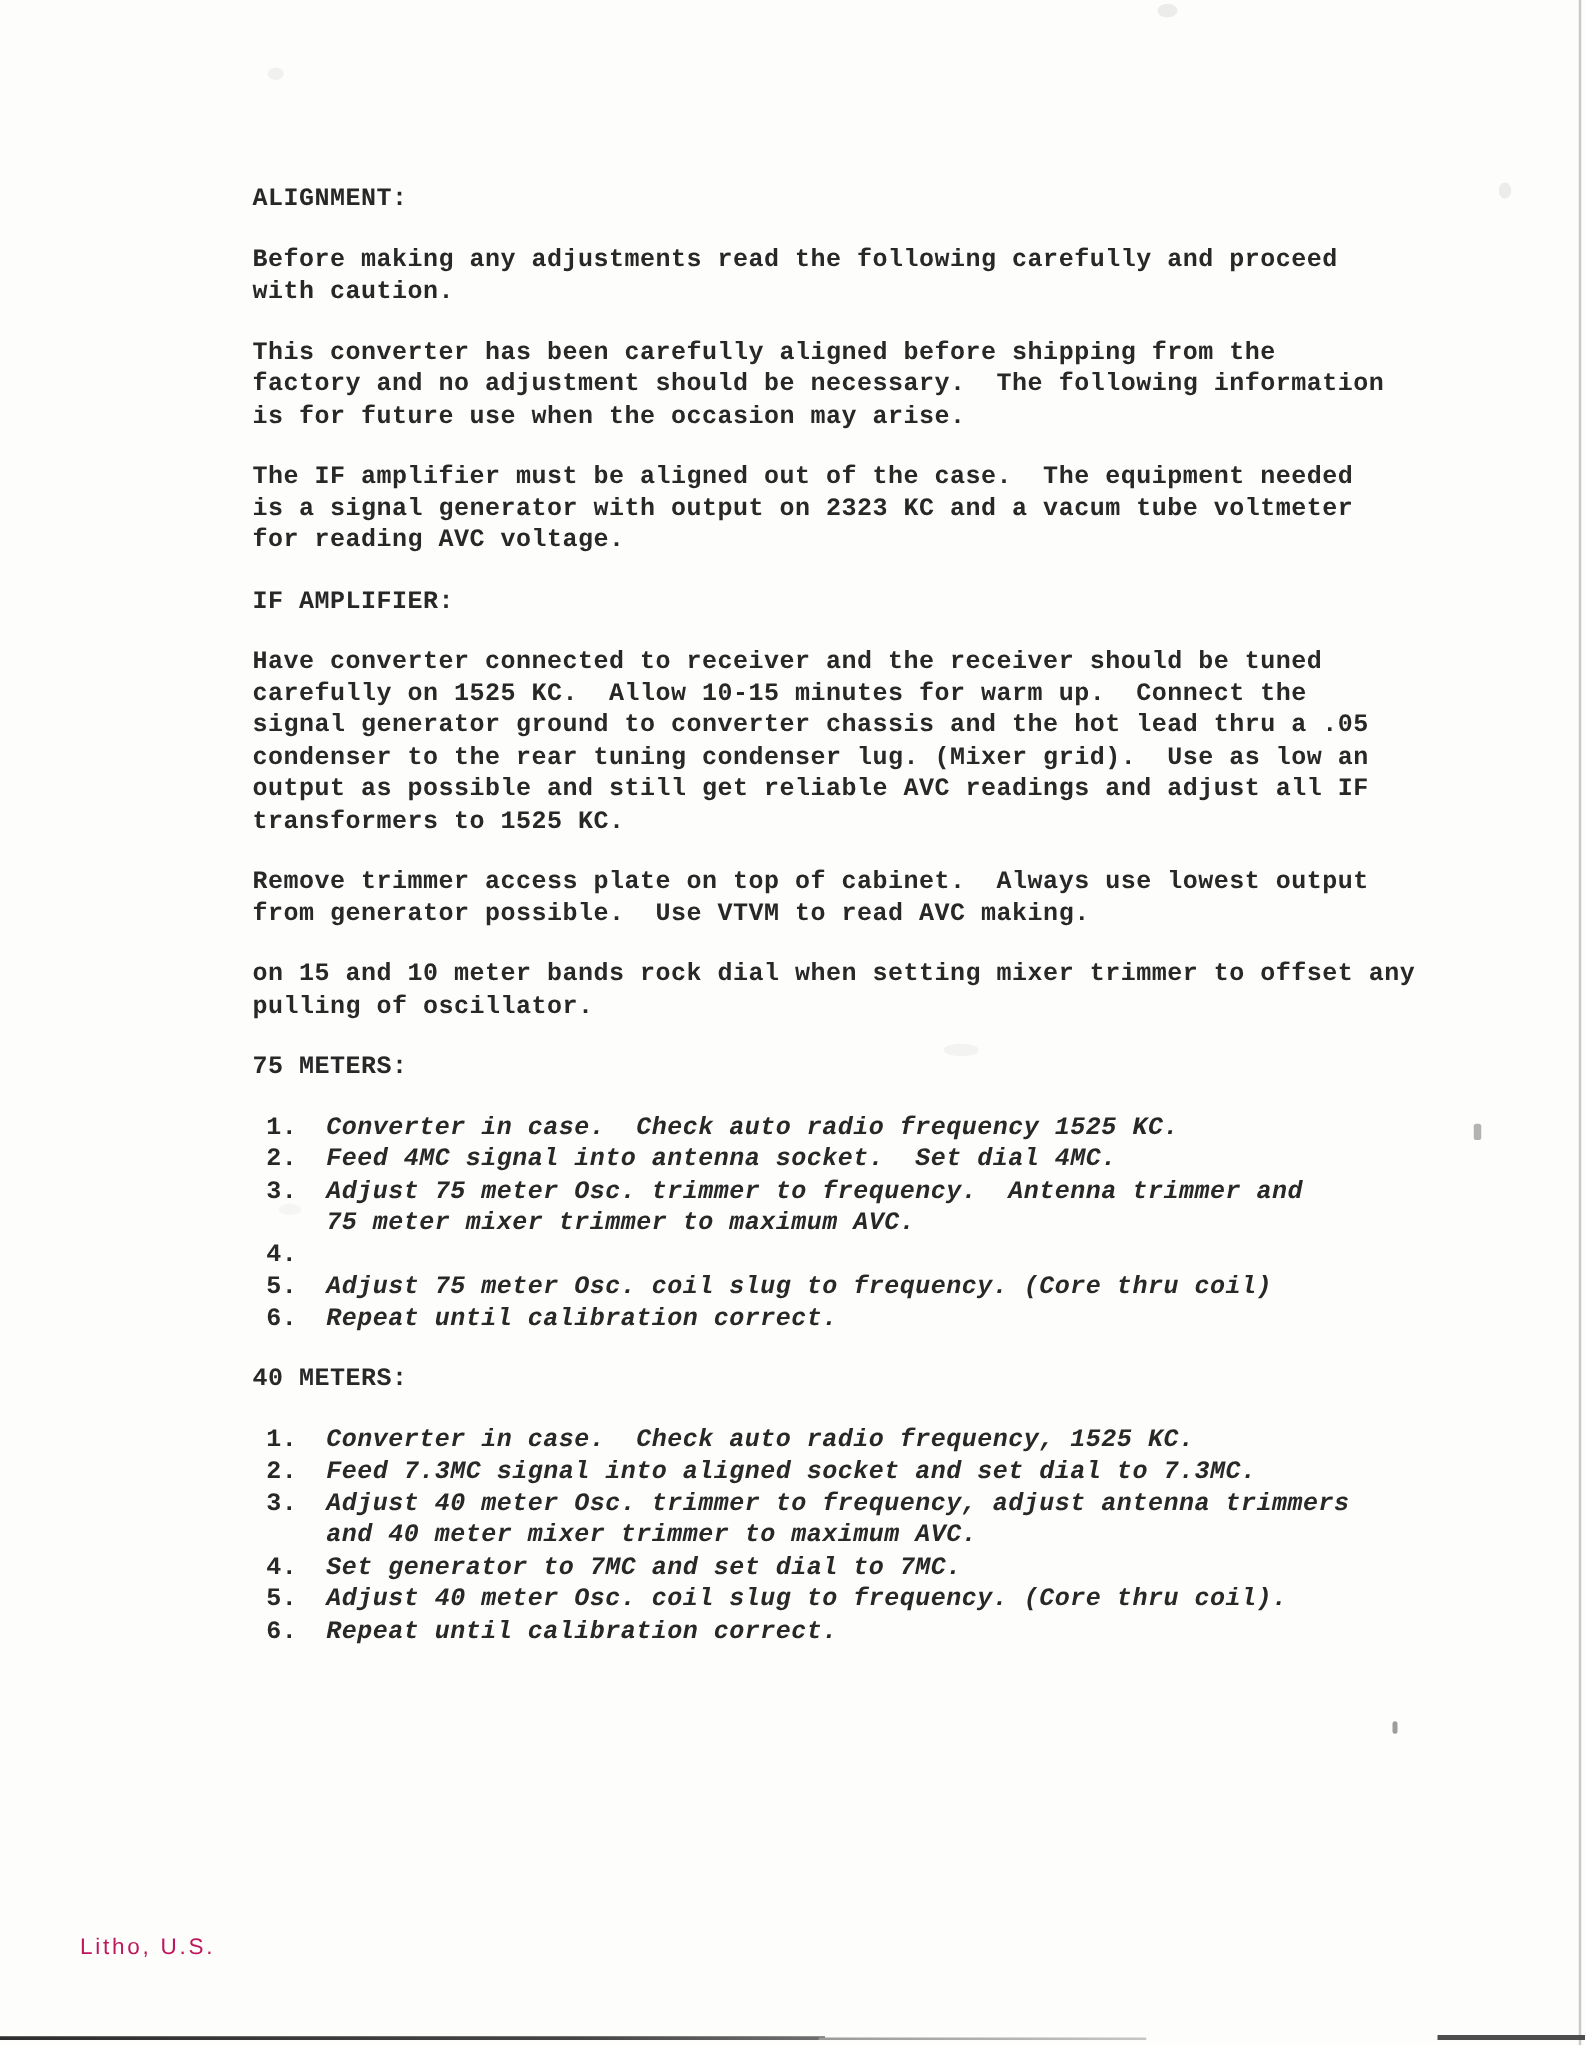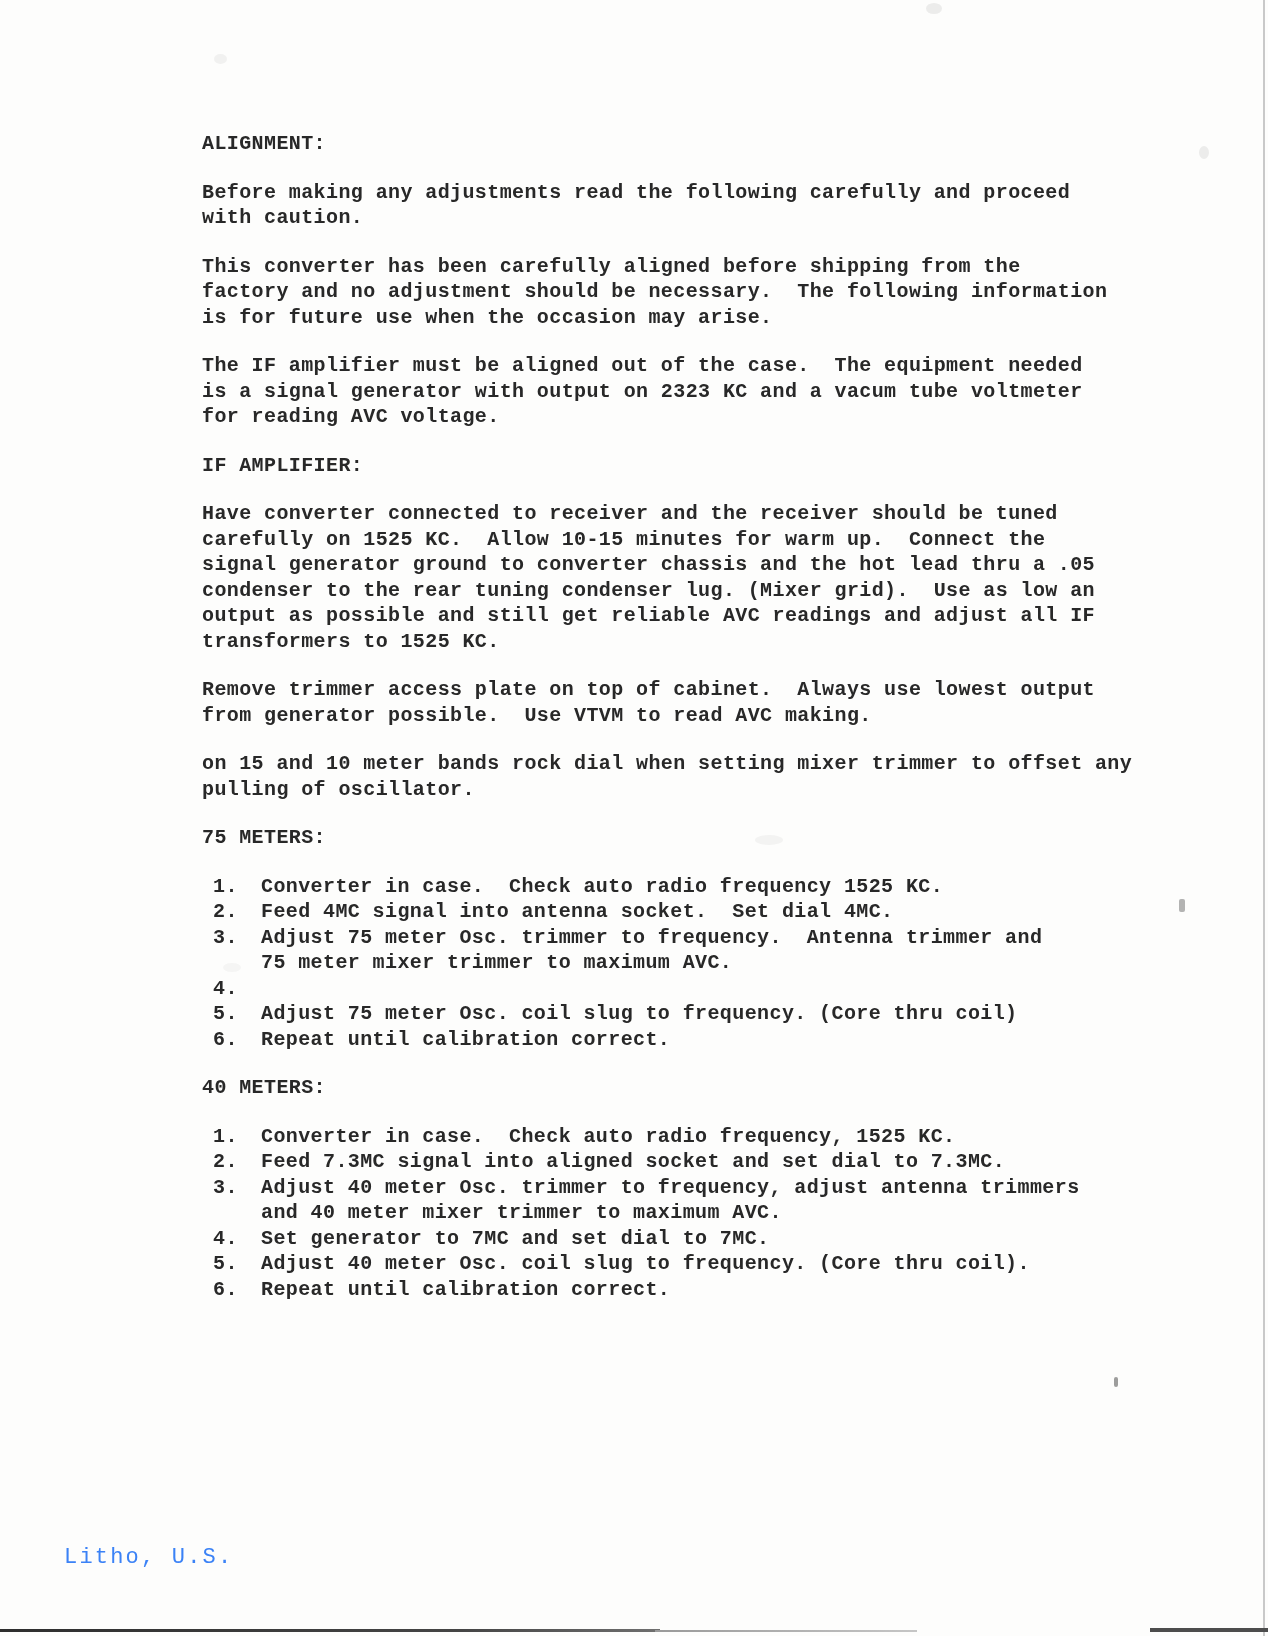--- a/index.html
+++ b/index.html
@@ -11,21 +11,21 @@
     position: relative;
     width: 1268px;
     height: 1636px;
     background: #fdfdfc;
     overflow: hidden;
     font-family: "Liberation Mono", monospace;
   }
   .content {
     position: absolute;
     left: 202px;
-    top: 131px;
+    top: 147px;
     width: 990px;
     color: #282828;
     font-family: "Liberation Mono", monospace;
     font-size: 20px;
     line-height: 25.5px;
     font-weight: bold;
     letter-spacing: 0.4px;
   }
   .block {
     margin: 0 0 23px 0;
@@ -44,31 +44,32 @@
   }
   .num {
     flex: none;
     width: 48px;
     white-space: pre;
   }
   .itext {
     flex: none;
     max-width: 920px;
     white-space: pre-wrap;
+    font-style: italic;
   }
   .footer {
     position: absolute;
     left: 64px;
     top: 1545px;
-    font-family: Liberation Mono, monospace;
-    font-size: 22px;
+    font-family: Liberation Sans, sans-serif;
+    font-size: 18px;
     line-height: 25px;
     font-weight: normal;
     letter-spacing: 2.2px;
-    color: #3b82f6;
+    color: #be185d;
     white-space: pre;
   }
   
   .edge-line-right {
     position: absolute;
     top: 0;
     left: 1263px;
     width: 2px;
     height: 1636px;
     background: #c9c9c9;

